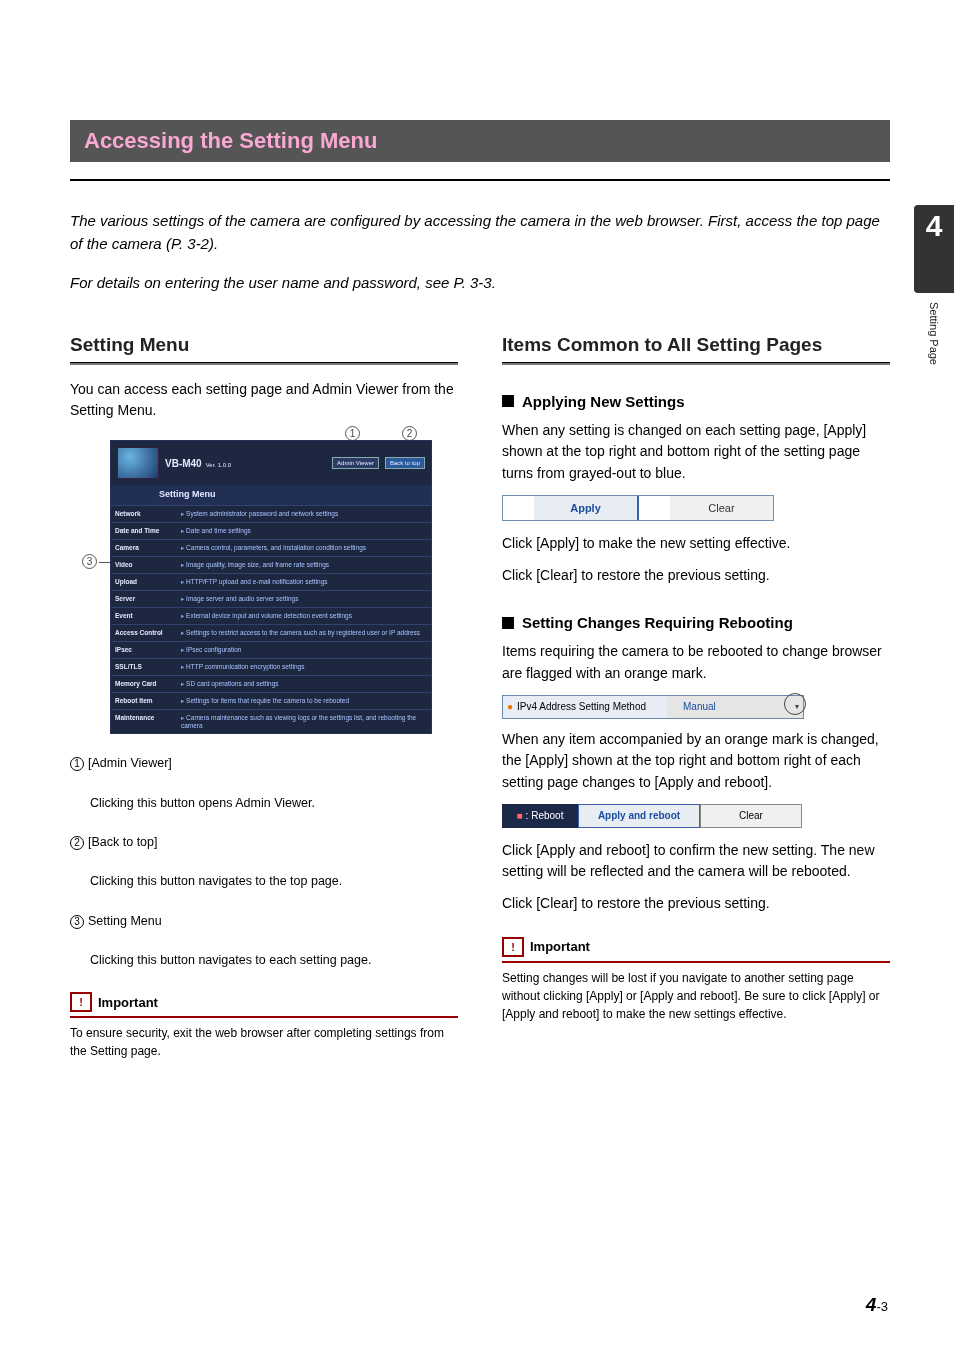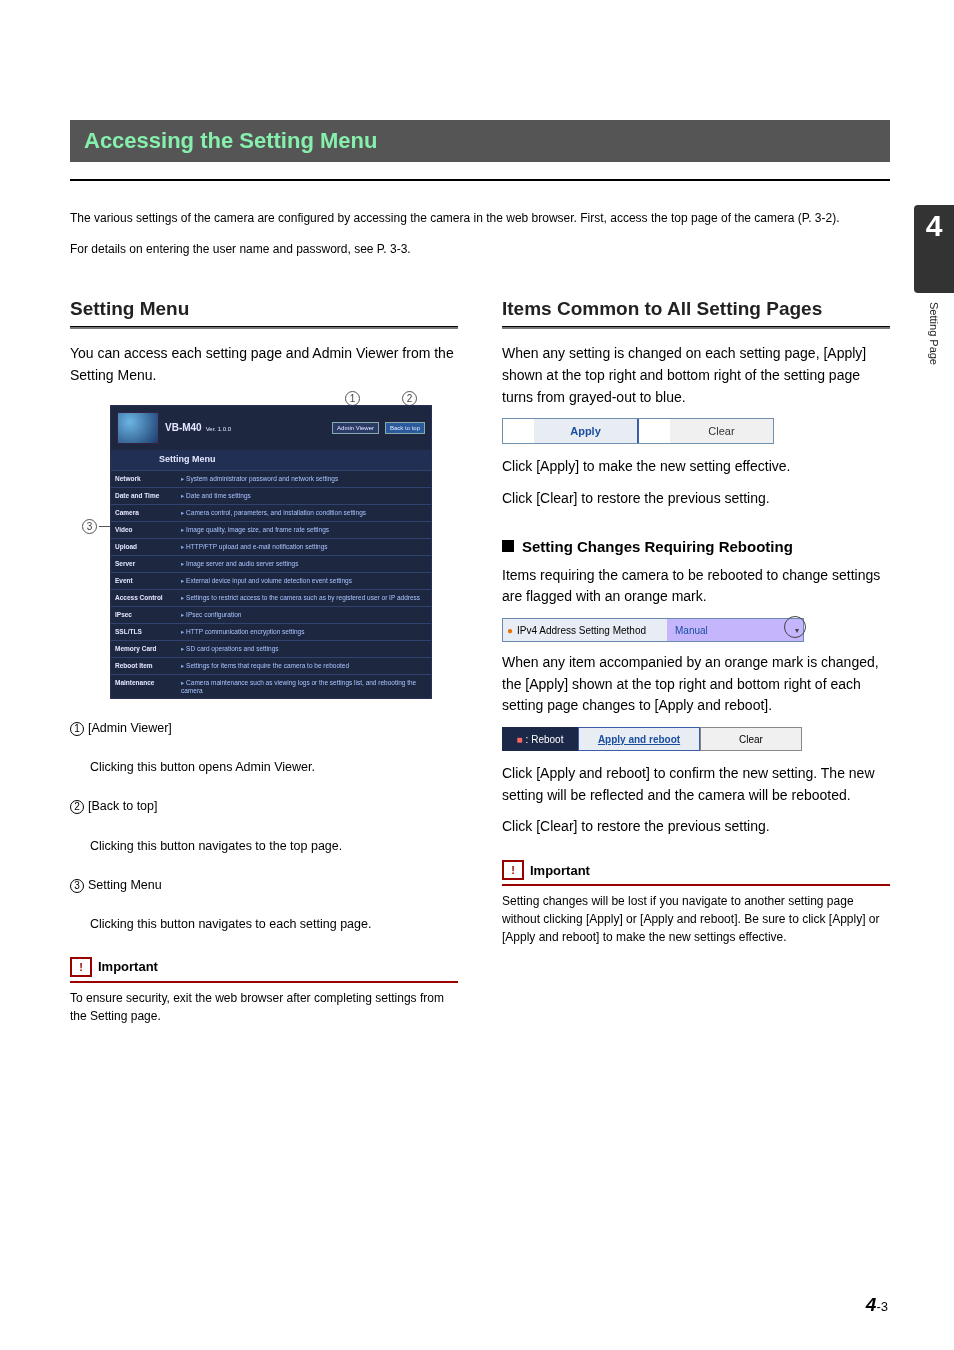--- a/index.html
+++ b/index.html
@@ -13,34 +13,35 @@
     background: #fff;
   }
   .content {
     position: absolute;
     left: 70px;
     top: 120px;
     width: 820px;
   }
   .title-bar {
     background: #555;
-    color: #86efac;
+    color: #f9a8d4;
     font-size: 22px;
     font-weight: bold;
     padding: 8px 14px;
     margin-bottom: 18px;
   }
   .title-underline {
     border-top: 2px solid #000;
     margin-top: -1px;
     margin-bottom: 28px;
   }
   .intro {
-    font-size: 12px;
+    font-size: 15px;
     line-height: 1.55;
+    font-style: italic;
   }
   .columns {
     display: flex;
     gap: 44px;
     margin-top: 40px;
   }
   .col-left { width: 390px; }
   .col-right { width: 390px; }
   h2.section {
     font-family: Arial, Helvetica, sans-serif;
@@ -190,29 +191,29 @@
   }
   .btnrow > div { flex:1; display:flex; align-items:center; justify-content:center;margin-left:31px; }
   .btnrow .apply { color:#1a4fa0; font-weight:bold; border-right:2px solid #3a5fa8; background:#e8ecf3;}
   .btnrow .clear { color:#333; background:#f0f0f0; }
 
   .reboot-row {
     display:flex; width:300px; height:24px; font-size:10px; margin:6px 0 12px 0;
   }
   .reboot-row .lab { width:76px; background:#1b2848; color:#fff; display:flex;align-items:center;justify-content:center; }
   .reboot-row .lab .d { color:#f66; margin-right:3px; }
-  .reboot-row .ar { flex:1.2; border:1px solid #3a5fa8; background:#e8ecf3; color:#1a4fa0; font-weight:bold; display:flex;align-items:center;justify-content:center;text-decoration:underline; }
+  .reboot-row .ar { flex:1.2; border:1px solid #3a5fa8; background:#e8ecf3; color:#1a4fa0; font-weight:bold; display:flex;align-items:center;justify-content:center; }
   .reboot-row .cl { flex:1; border:1px solid #888; background:#f0f0f0; display:flex;align-items:center;justify-content:center; }
 
   .ipv4-row {
     display:flex; width:300px; height:22px; margin:6px 0 10px 0; font-size:10px; border:1px solid #6a88b0;
   }
   .ipv4-row .l { width:160px; background:#e8ecf4; display:flex;align-items:center; padding-left:4px; gap:4px;}
   .ipv4-row .l .o { color:#e67700; font-weight:bold; }
-  .ipv4-row .r { flex:1; position:relative; display:flex; align-items:center; padding:0 8px; color:#1a4fa0; background:#c4b5fd;}
+  .ipv4-row .r { flex:1; position:relative; display:flex; align-items:center; padding:0 16px; color:#1a4fa0; background:#e5e5e5;}
   .ipv4-row .r .dd { position:absolute; right:4px; font-size:8px; color:#444; }
   .circind {
     position:absolute; right:-2px; top:-2px;
     width:20px;height:20px;border:1px solid #444;border-radius:50%;
   }
 
   
   .sidetab {
     position:absolute;
     right:0; top:205px;
@@ -347,35 +348,39 @@
           <span>Important</span>
         </div>
         <div class="important-body">To ensure security, exit the web browser after completing settings from the Setting page.</div>
       </div>
     </div>
 
     <div class="col-right">
       <h2 class="section">Items Common to All Setting Pages</h2>
       <div class="section-underline"></div>
 
+      <div class="subsection">
+        <span class="blksq"></span>
+        <span>Applying New Settings</span>
+      </div>
       <p class="body">When any setting is changed on each setting page, [Apply] shown at the top right and bottom right of the setting page turns from grayed-out to blue.</p>
 
       <div class="btnrow">
         <div class="apply">Apply</div>
         <div class="clear">Clear</div>
       </div>
 
       <p class="body">Click [Apply] to make the new setting effective.</p>
       <p class="body">Click [Clear] to restore the previous setting.</p>
 
       <div class="subsection">
         <span class="blksq"></span>
         <span>Setting Changes Requiring Rebooting</span>
       </div>
-      <p class="body">Items requiring the camera to be rebooted to change settings are flagged with an orange mark.</p>
+      <p class="body">Items requiring the camera to be rebooted to change browser are flagged with an orange mark.</p>
 
       <div style="position:relative;width:302px;">
         <div class="ipv4-row">
           <div class="l">
               <span class="o">●</span>
               <span>IPv4 Address Setting Method</span>
             </div>
           <div class="r">
               <span>Manual</span>
               <span class="dd">▾</span>

